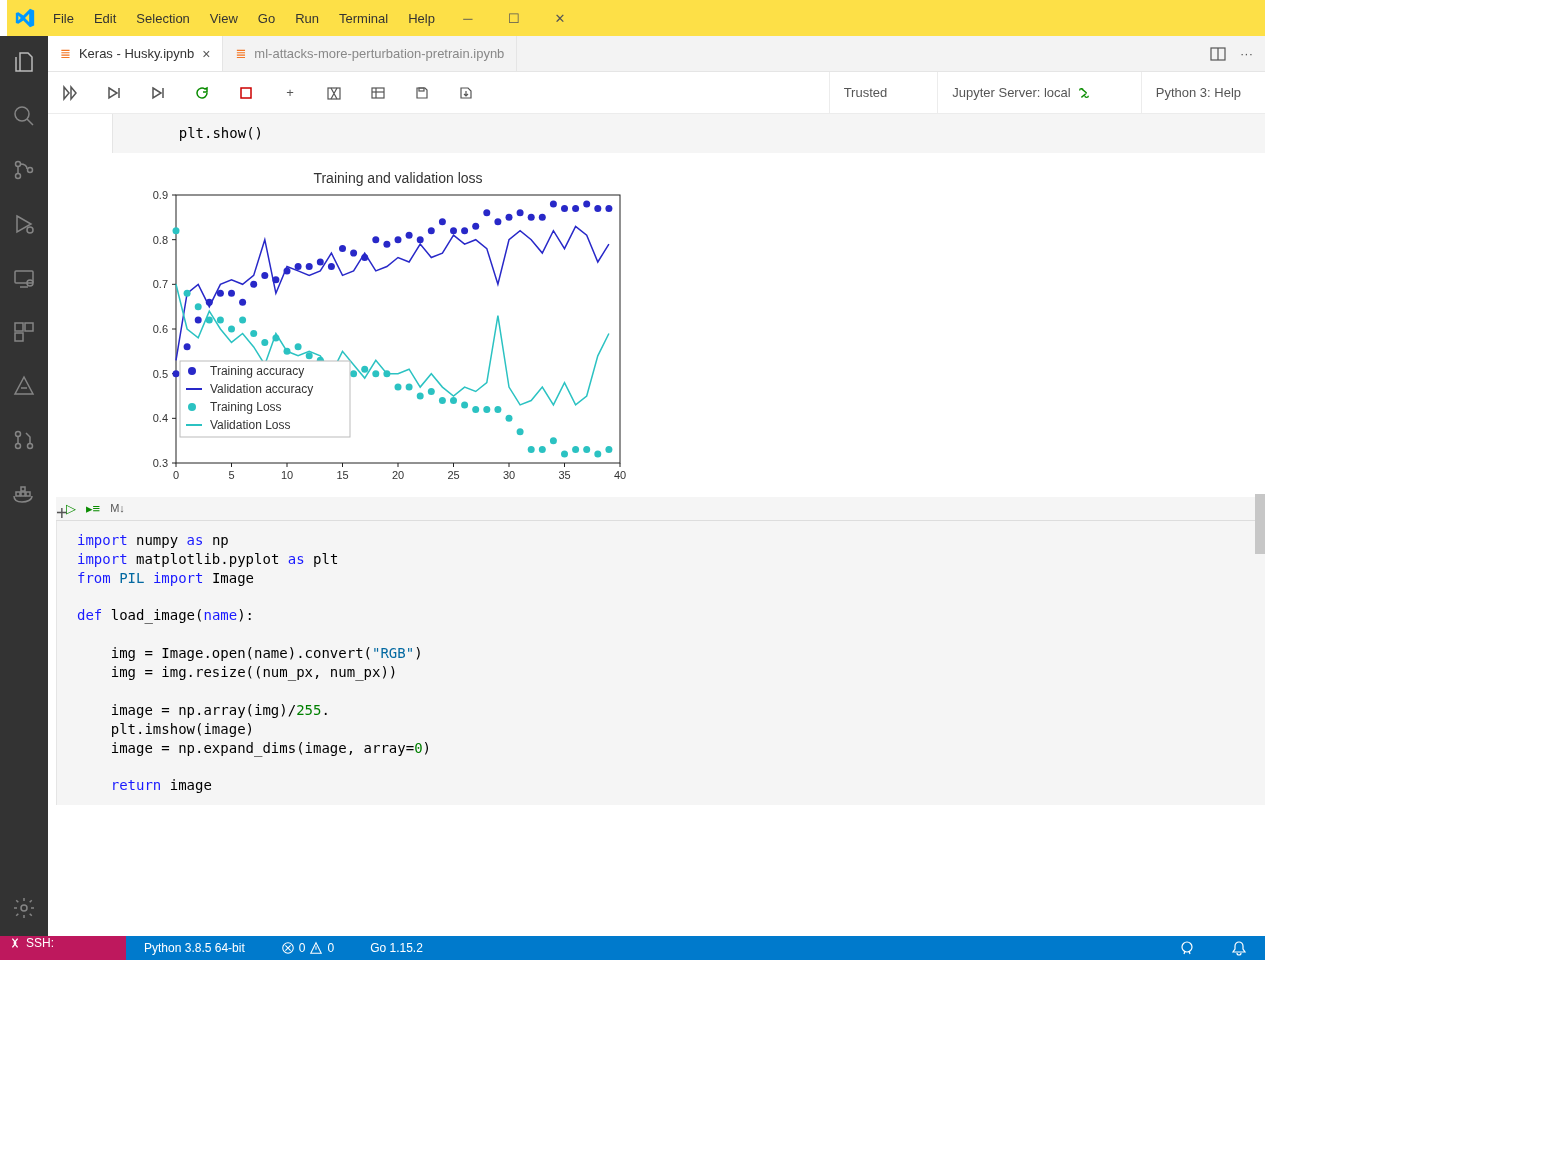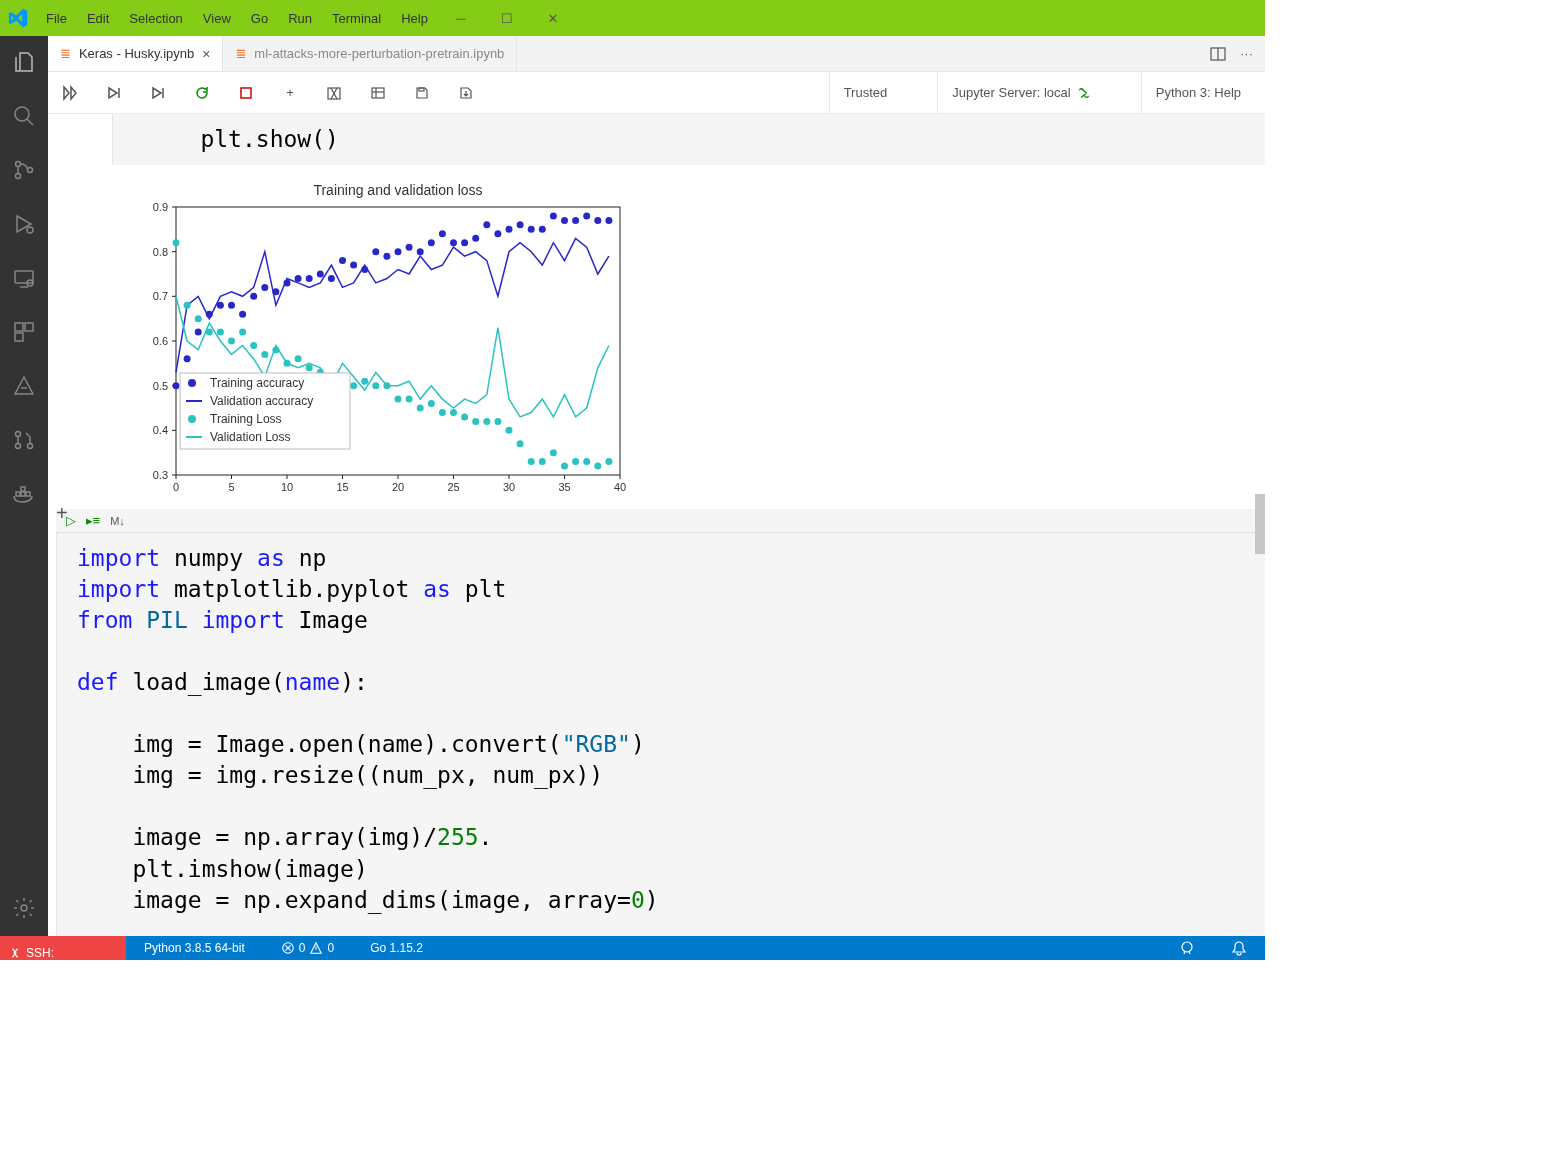--- a/index.html
+++ b/index.html
@@ -7,24 +7,25 @@
   font-family: -apple-system, "Segoe UI", Arial, sans-serif;
   font-size: 13px;
   background: #fff;
   width: 1265px;
   height: 960px;
   overflow: hidden;
   position: relative;
 }
 .titlebar {
   height: 36px;
-  background: #84cc16;
+  background: #fde047;
   display: flex;
   align-items: center;
   color: #333;
+  margin-left: 7px;
 }
 .titlebar .vscode-icon { width: 36px; display:flex; align-items:center; justify-content:center; color:#0098ff; }
 .menubar { display: flex; gap: 0; }
 .menubar .menu-item { padding: 0 10px; cursor: default; color: #333; }
 .title-center { flex: 1; text-align: center; color: #555; }
 .window-controls { display: flex; gap: 0; }
 .window-controls .btn { width: 46px; height: 36px; display:flex; align-items:center; justify-content:center; color:#555;}
 .main { display: flex; height: calc(100% - 36px - 24px); }
 .activitybar {
   width: 48px;
@@ -72,40 +73,40 @@
 .nh-right { margin-left:auto; display:flex; align-items:center; height:100%;gap:36px;}
 .nh-right .seg { padding: 0 14px; border-left: 1px solid #ececec; height:100%; display:flex; align-items:center; gap:6px;}
 .notebook-body { flex: 1; overflow: auto; position: relative; padding-left: 8px; }
 .cell { display: flex; margin-bottom: 8px; }
 .cell .gutter { width: 56px; text-align: right; padding-right: 8px; color: #4b8c2a; font-family: "Consolas", monospace; font-size: 14px; padding-top: 6px; }
 .cell .content { flex:1; }
 .code-block {
   background: #f5f5f5;
   padding: 10px 20px;
   font-family: "Consolas", monospace;
-  font-size: 23px;
+  font-size: 14px;
   line-height: 1.35;
   white-space: pre;
   border-left: 1px solid #e5e5e5;
 }
 .code-block .kw { color: #1a1aff; }
 .code-block .str { color: #0369a1; }
 .code-block .num { color: #008000; }
 .chart-output { padding: 8px 0 8px 64px; }
 .cell-toolbar { display:flex; gap:10px; padding:4px 10px; background:#f5f5f5; align-items:center; color:#555; border-bottom: 1px solid #ddd;}
 .plus-btn { position:absolute; left:8px; top:388px; color:#555; font-size:20px; cursor:default;}
 .statusbar {
   height: 24px;
   background: #007acc;
   color: #fff;
   display: flex;
   align-items: center;
   font-size: 12px;
 }
-.statusbar .remote { background:#ef4444; height:100%; display:flex; align-items:flex-end; padding:0 8px; gap:4px; }
+.statusbar .remote { background:#be185d; height:100%; display:flex; align-items:flex-start; padding:0 8px; gap:4px; }
 .statusbar .sb-item { padding: 0 18px; display:flex; align-items:center; gap:4px;}
 .statusbar .sb-right { margin-left:auto; display:flex;}
 svg { display:block; }
 .scrollbar-thumb { position:absolute; right:0; top:380px; width:10px; height:60px; background:#c7c7c7; }
 </style>
 </head>
 <body>
 
 <div class="titlebar">
   <div class="vscode-icon">

